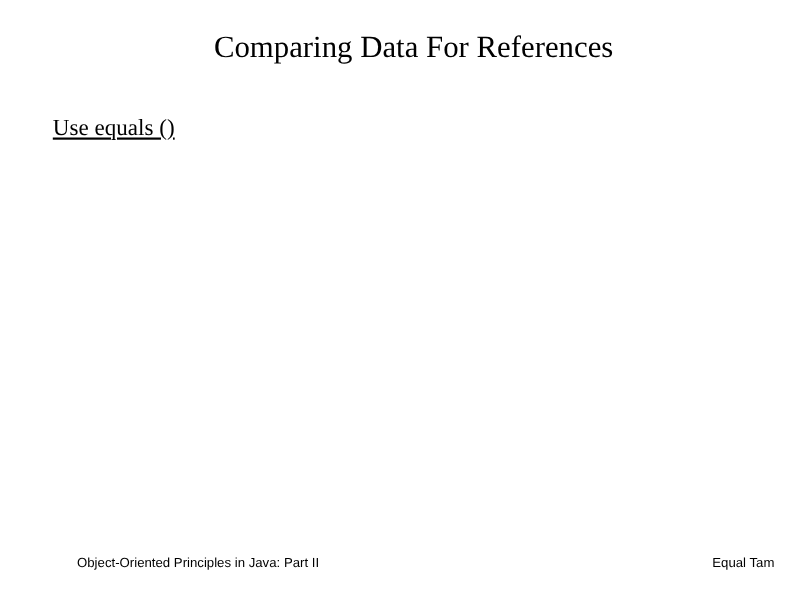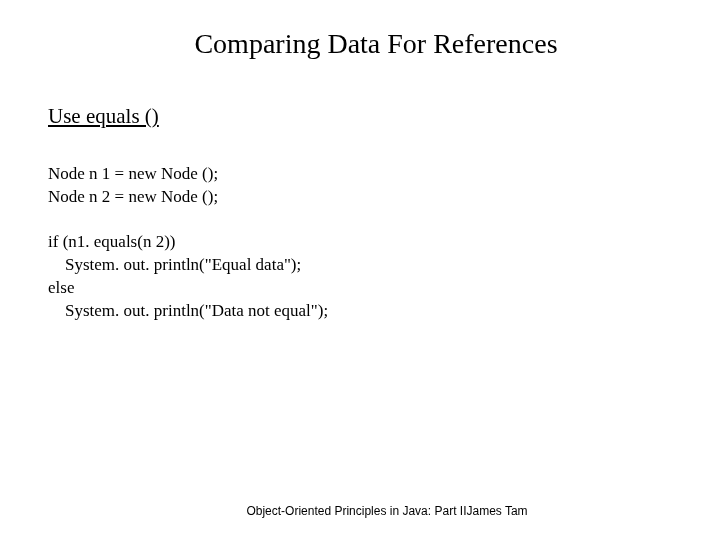--- a/index.html
+++ b/index.html
@@ -45,37 +45,28 @@
     }
     .spacer {
       height: 22px;
     }
     .footer {
       position: absolute;
       bottom: 22px;
       left: 58px;
       right: 28px;
       display: flex;
-      justify-content: center;
+      justify-content: space-between;
       font-family: Arial, Helvetica, sans-serif;
       font-size: 12px;
     }
   </style>
 </head>
 <body>
 
 <div class="slide">
   <h1 class="title">Comparing Data For References</h1>
   <div class="subtitle">Use equals ()</div>
-  <div class="code-block">
-    <div class="code-line">Node n 1 = new Node ();</div>
-    <div class="code-line">Node n 2 = new Node ();</div>
-    <div class="spacer"></div>
-    <div class="code-line">if (n1. equals(n 2))</div>
-    <div class="code-line">    System. out. println("Equal data");</div>
-    <div class="code-line">else</div>
-    <div class="code-line">    System. out. println("Data not equal");</div>
-  </div>
   <div class="footer">
     <span>Object-Oriented Principles in Java: Part II</span>
-    <span>James Tam</span>
+    <span>Equal Tam</span>
   </div>
 </div>
 
 </body></html>

